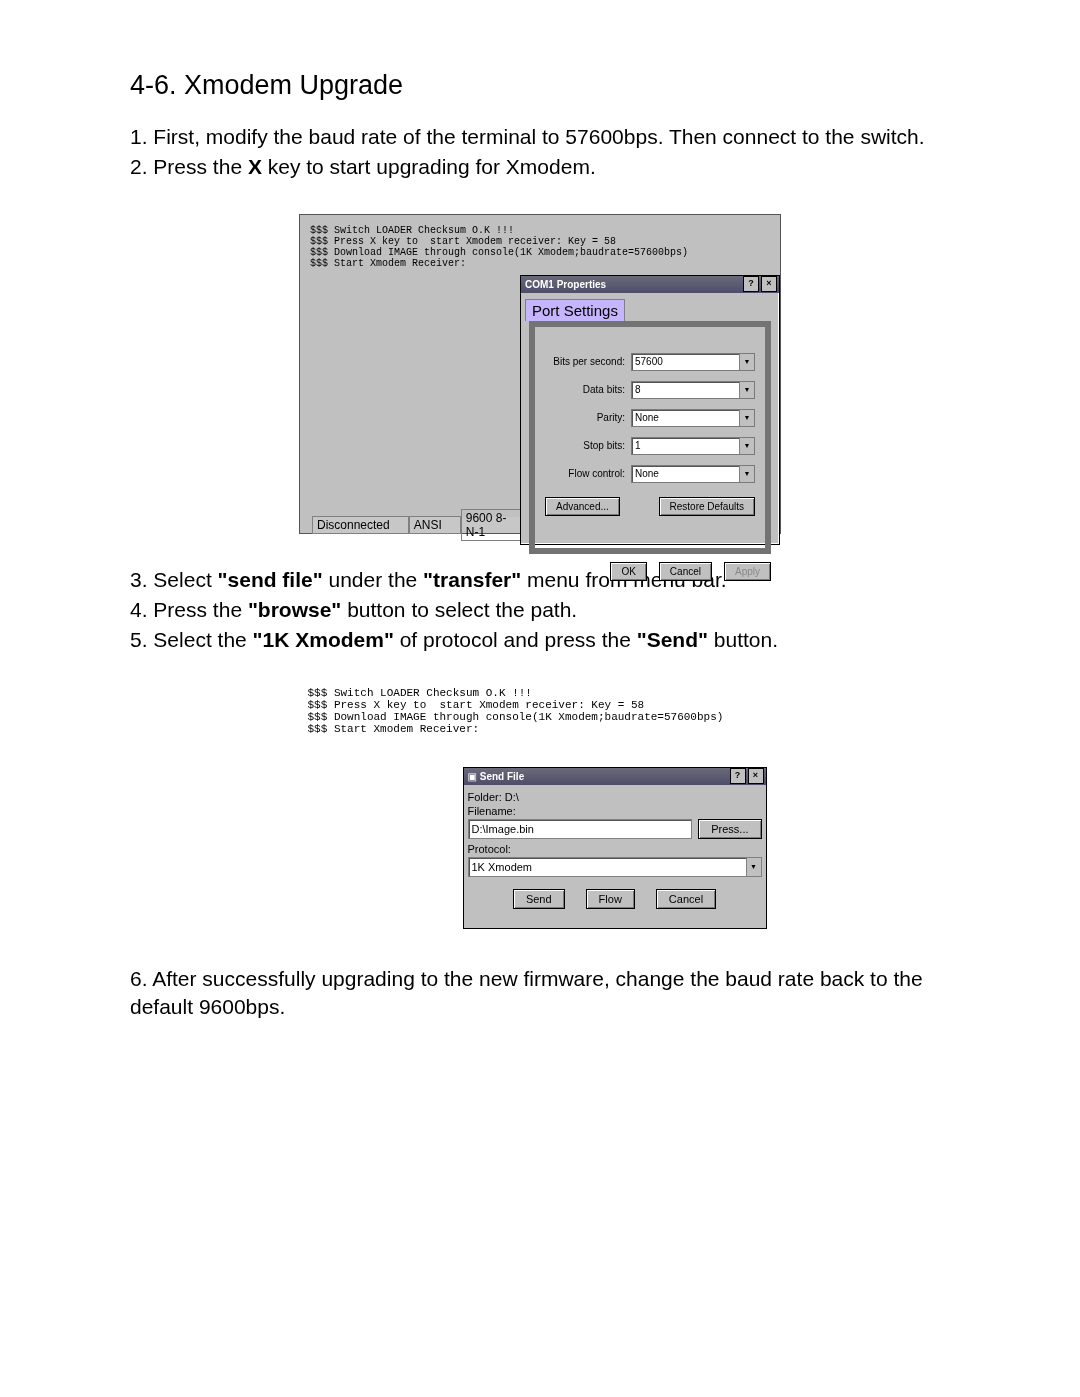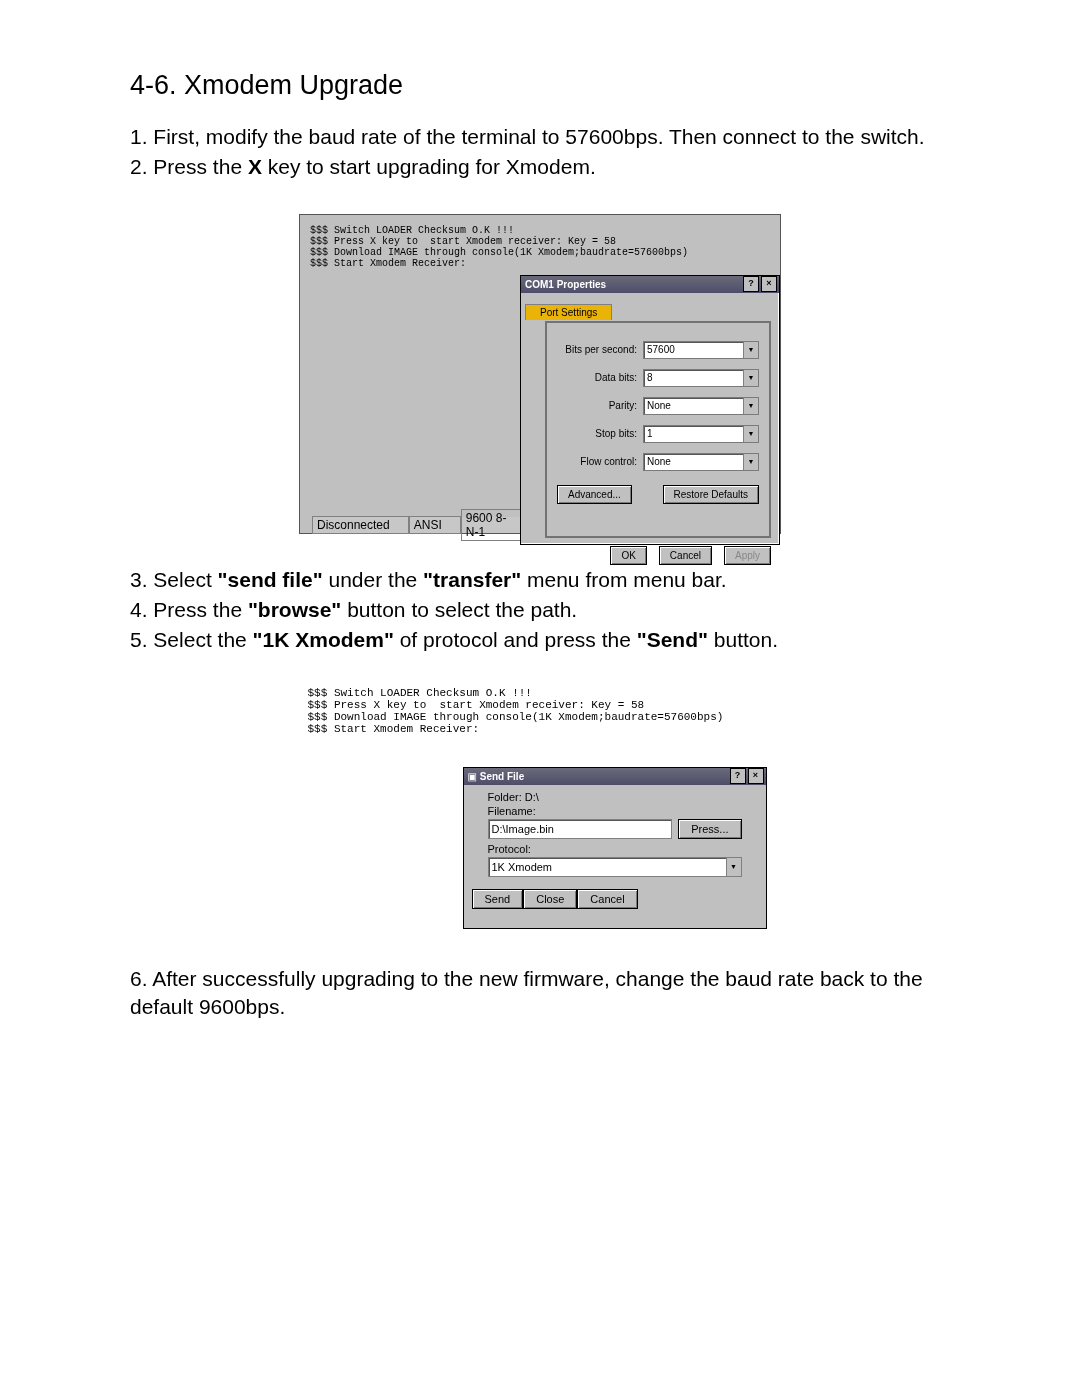--- a/index.html
+++ b/index.html
@@ -11,39 +11,39 @@
   
   .fig1{width:480px;height:318px}
   .termtext{position:absolute;left:10px;top:10px;white-space:pre;font-family:"Courier New",monospace;font-size:10px;color:#000}
   .statusbar{position:absolute;left:12px;bottom:0;height:16px;width:220px;background:#c7c7c7;font-size:12px;display:flex;align-items:center}
   .statusbar span{border:1px solid #808080;display:inline-block;padding:1px 18px 1px 4px}
   .com{position:absolute;left:220px;top:60px;width:258px;height:268px;background:#c0c0c0;border:1px solid #000;box-shadow:-1px -1px 0 #fff inset}
   .titlebar{height:17px;background:linear-gradient(#6a6a7a,#4d4d6a);color:#fff;font-size:10px;font-weight:bold;display:flex;align-items:center;padding:0 2px 0 4px;justify-content:space-between}
   .tbtns{display:flex;gap:2px}
   .tbtn{width:14px;height:14px;background:#c0c0c0;border:1px solid #000;font-size:9px;line-height:12px;text-align:center;font-weight:bold;color:#000}
   .tabs{margin:4px 4px 0 4px}
-  .tab{display:inline-block;background:#eab308;border:1px solid #808080;border-bottom:none;font-size:10px;padding:2px 14px}
-  .panelbox{margin:0 8px 0 24px;border:2px solid #737373;height:195px;padding:18px 10px 0 10px}
+  .tab{display:inline-block;background:#c4b5fd;border:1px solid #808080;border-bottom:none;font-size:15px;padding:2px 6px}
+  .panelbox{margin:0 8px 0 8px;border:6px solid #737373;height:195px;padding:26px 10px 0 10px}
   .row{display:flex;align-items:center;font-size:10px;margin-bottom:10px}
   .row .lbl{width:80px;text-align:right;padding-right:6px}
   .row .field{flex:1;height:16px;background:#fff;border:1px solid #7a7a7a;box-shadow:inset 1px 1px 0 #555;font-size:10px;padding-left:3px;display:flex;align-items:center;position:relative}
   .dd{position:absolute;right:0;top:0;height:100%;width:14px;background:#c0c0c0;border-left:1px solid #808080;display:flex;align-items:center;justify-content:center}
   .btn{background:#c0c0c0;border:1px solid #000;box-shadow:inset 1px 1px 0 #fff,inset -1px -1px 0 #7a7a7a;font-size:10px;padding:3px 10px;cursor:default}
   .panelbtns{display:flex;justify-content:space-between;padding:4px 0 0 0}
   .okrow{display:flex;justify-content:flex-end;gap:12px;padding:8px}
   
   .fig2{width:465px;height:246px;background:#fff;border:none}
   .termtext2{white-space:pre;font-family:"Courier New",monospace;font-size:11px;color:#000}
   .sendbox{position:absolute;left:155px;top:80px;width:302px;height:160px;background:#c0c0c0;border:1px solid #000}
-  .body2{padding:4px 24px;font-size:11px}
+  .body2{padding:4px 4px;font-size:11px}
   .body2 .r{margin:2px 0}
   .field2{height:18px;background:#fff;border:1px solid #808080;box-shadow:inset 1px 1px 0 #555;font-size:11px;padding-left:3px;display:flex;align-items:center}
   .flex-row{display:flex;gap:6px}
   .btn2{background:#c0c0c0;border:1px solid #000;box-shadow:inset 1px 1px 0 #fff,inset -1px -1px 0 #7a7a7a;font-size:11px;padding:3px 12px}
-  .sendbtns{display:flex;justify-content:flex-start;gap:0;padding:8px}
+  .sendbtns{display:flex;justify-content:center;gap:21px;padding:8px}
   .footer{text-align:center;font-size:20px;margin-top:170px}
   .tri{font-size:7px;color:#000}
 </style>
 </head>
 <body>
 
 <div class="page">
   <h2>4-6. Xmodem Upgrade</h2>
 
   <p>1. First, modify the baud rate of the terminal to 57600bps.  Then connect to the switch.</p>
@@ -164,21 +164,21 @@
         <div class="r" style="margin-top:4px">Protocol:</div>
         <div class="field2" style="position:relative">
           <span>1K Xmodem</span>
           <span class="dd">
               <span class="tri">▼</span>
             </span>
         </div>
       </div>
       <div class="sendbtns">
         <span class="btn2">Send</span>
-        <span class="btn2">Close</span>
+        <span class="btn2">Flow</span>
         <span class="btn2">Cancel</span>
       </div>
     </div>
   </div>
 
   <p>6. After successfully upgrading to the new firmware, change the baud rate back to the default 9600bps.</p>
 
 </div>
 
 </body></html>

